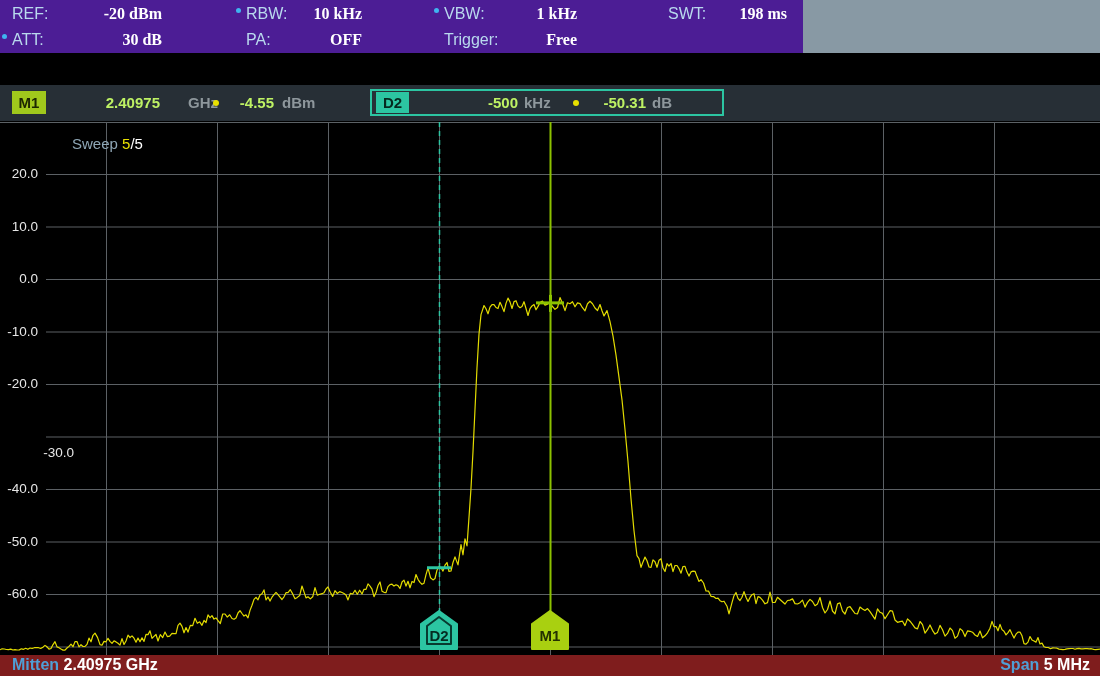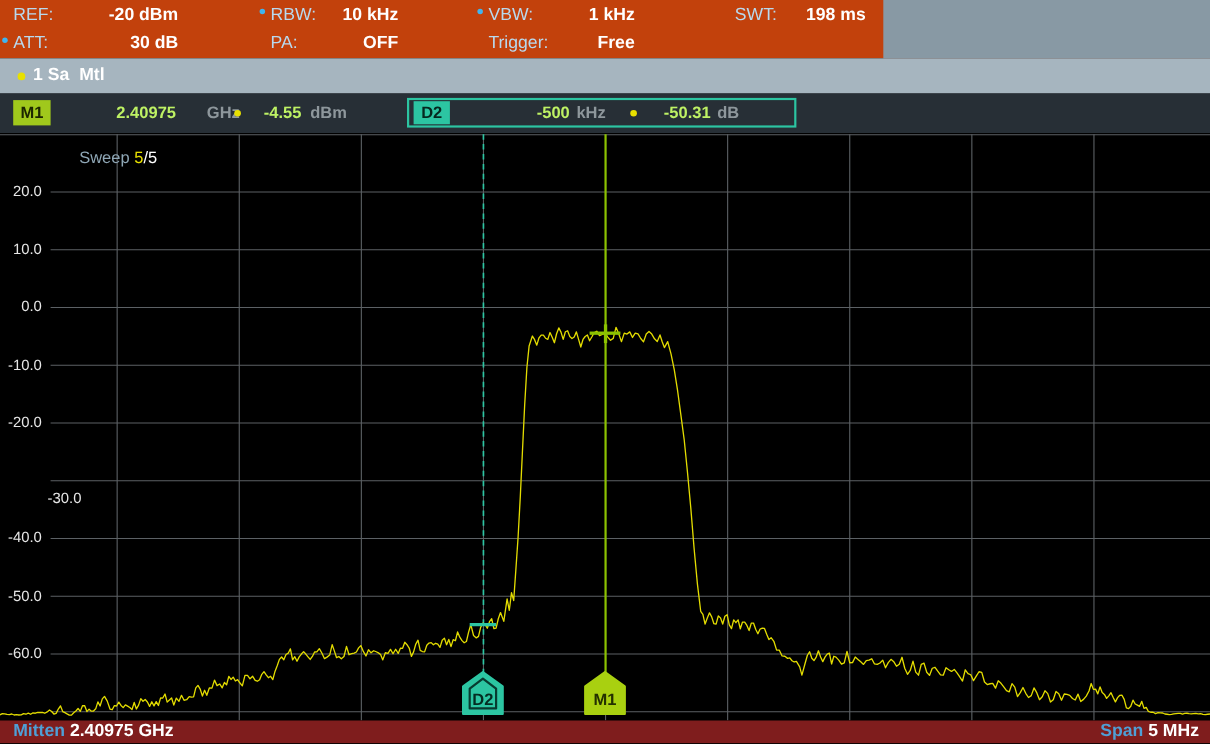--- a/index.html
+++ b/index.html
@@ -1,22 +1,22 @@
 <!DOCTYPE html>
 <html><head>
 <meta charset="utf-8">
 <style>
   html,body{margin:0;padding:0;background:#000;}
   .screen{position:relative;width:1100px;height:676px;background:#000;overflow:hidden;
           font-family:"Liberation Sans","DejaVu Sans",sans-serif;-webkit-font-smoothing:antialiased;}
   
-  .header{position:absolute;left:0;top:0;width:1100px;height:53px;background:#c2410c;}
+  .header{position:absolute;left:0;top:0;width:1100px;height:53px;background:#4c1d95;}
   .header-right{position:absolute;left:803px;top:0;width:297px;height:53px;background:#8899a4;}
   .h-label{position:absolute;height:22px;line-height:22px;font-size:16px;color:#b9d9ee;}
-  .h-value{position:absolute;height:22px;line-height:22px;font-size:16px;color:#ffffff;font-weight:700;text-align:right;width:92px;}
+  .h-value{position:absolute;height:22px;line-height:22px;font-size:16px;color:#ffffff;font-weight:700;text-align:right;width:92px;font-family:Liberation Serif, serif;}
   .h-dot{position:absolute;width:5px;height:5px;border-radius:50%;background:#3fb4f0;}
   
   .trace-bar{position:absolute;left:0;top:53px;width:1100px;height:32px;background:#a6b5bf;}
   .tb-dot{position:absolute;left:16px;top:13px;width:7px;height:7px;border-radius:50%;background:#e8e000;}
   .tb-text{position:absolute;top:0;height:32px;line-height:32px;font-size:16px;color:#ffffff;font-weight:700;}
   
   .marker-bar{position:absolute;left:0;top:85px;width:1100px;height:36px;background:#272f36;}
   .m1-badge{position:absolute;left:12px;top:6px;width:34px;height:23px;background:#a0c81c;color:#1c2600;
             font-size:15px;font-weight:700;text-align:center;line-height:23px;}
   .mb-val{position:absolute;top:0;height:36px;line-height:36px;font-size:15px;font-weight:700;color:#bef264;text-align:right;}
@@ -75,25 +75,20 @@
           <span class="h-label" style="left: 246px; top: 29px;">PA:</span>
           <span class="h-value" style="left: 270px; top: 29px;">OFF</span>
         </div>
         <div>
           <span class="h-label" style="left: 444px; top: 29px;">Trigger:</span>
           <span class="h-value" style="left: 485px; top: 29px;">Free</span>
         </div>
       </div>
   </div>
 
-  <div class="trace-bar">
-    <span class="tb-dot"></span>
-    <span class="tb-text" style="left:30px;">1 Sa</span>
-    <span class="tb-text" style="left:72px;">Mtl</span>
-  </div>
 
   <div class="marker-bar">
     <div class="m1-badge">M1</div>
     <span class="mb-val" style="left:60px;width:100px;">2.40975</span>
     <span class="mb-unit" style="left:168px;margin-left:20px;">GHz</span>
     <span class="mb-dot" style="left:213px;"></span>
     <span class="mb-val" style="left:228px;width:46px;">-4.55</span>
     <span class="mb-unit" style="left:282px;">dBm</span>
 
     <div class="d2-box">

